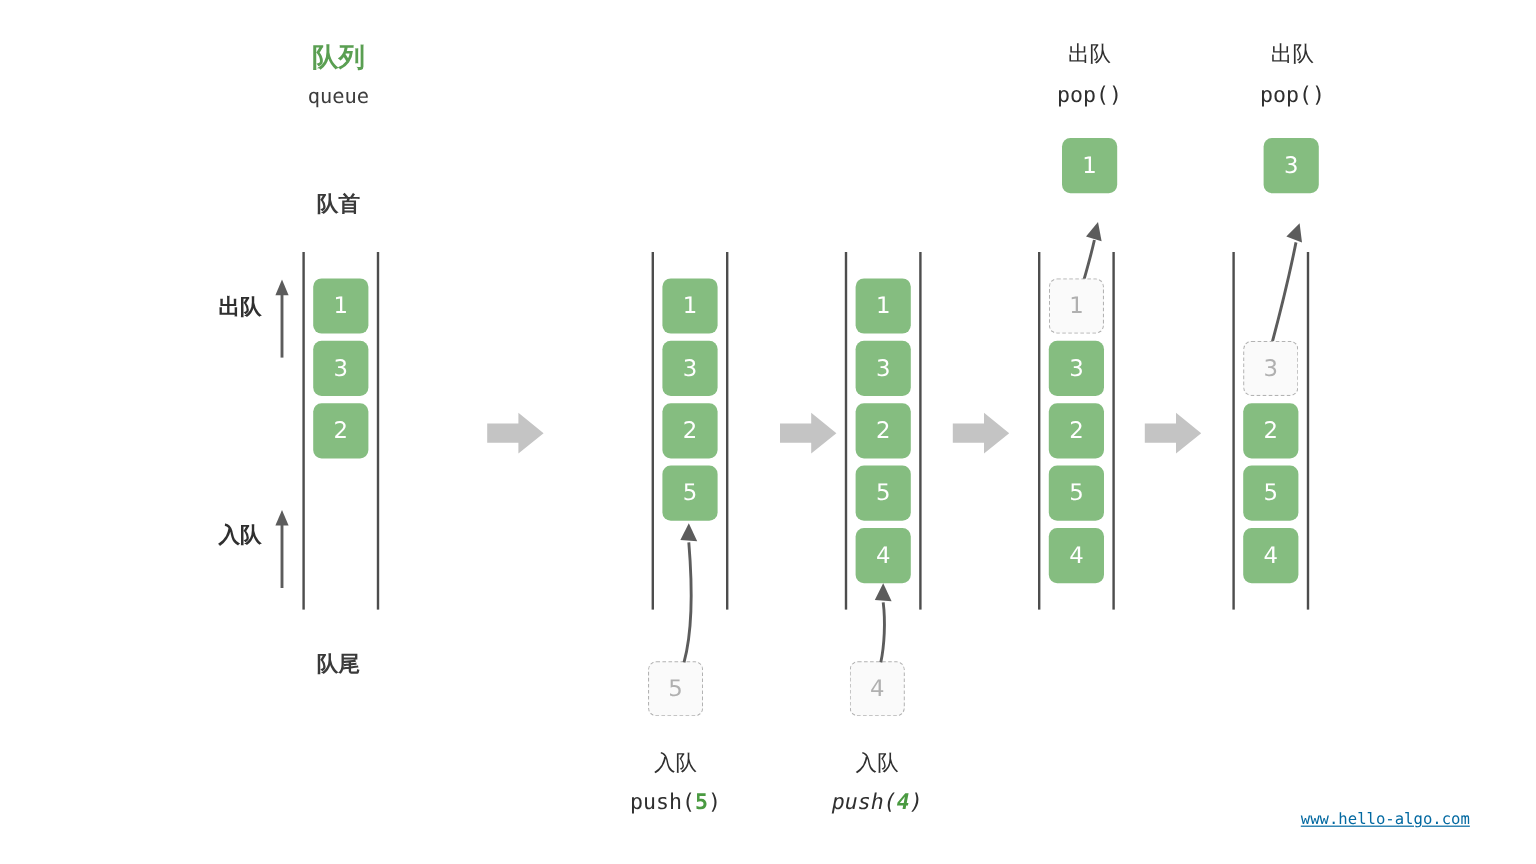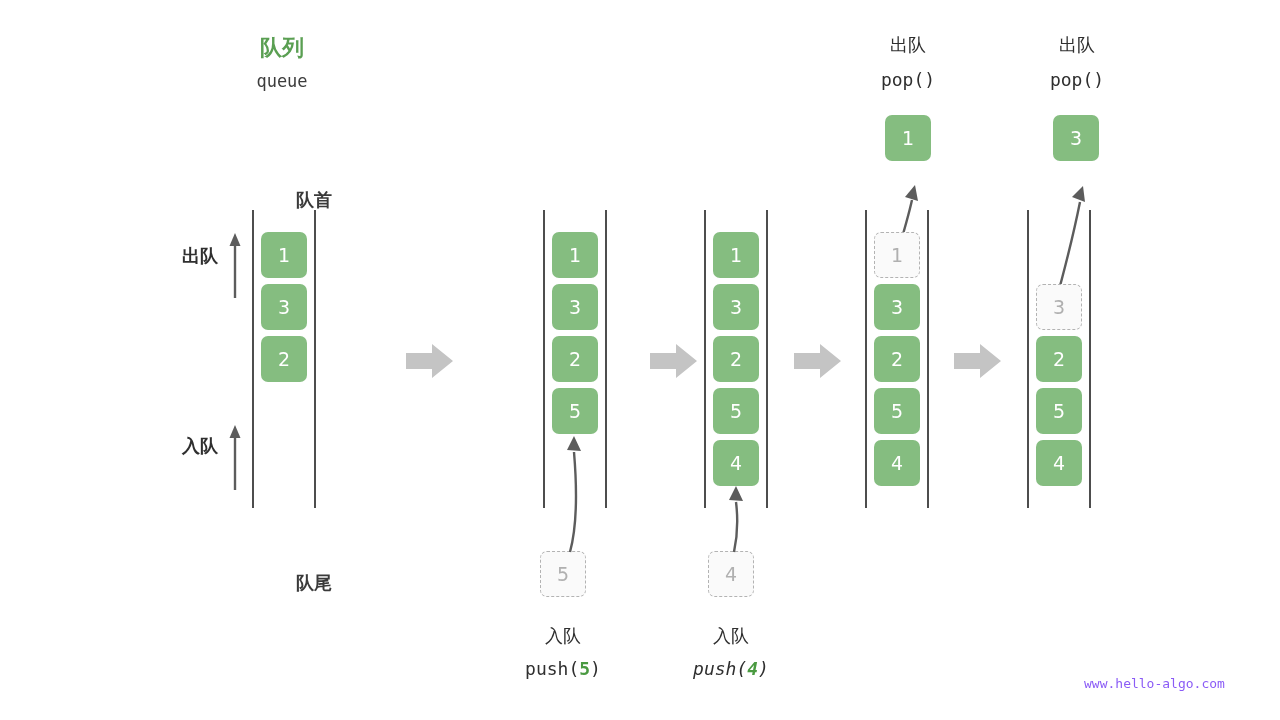--- a/index.html
+++ b/index.html
@@ -51,23 +51,22 @@
     color: #2f2f2f;
     text-align: center;
     white-space: nowrap;
   }
   .op-code .arg { color: #4a9a41; font-weight: bold; }
 
   .end-label {
     font-size: 18px;
     font-weight: bold;
     color: #3a3a3a;
-    text-align: right;
-    white-space: nowrap;
-    margin-top: 30px;
+    text-align: center;
+    white-space: nowrap;
   }
   .side-label {
     font-size: 18px;
     font-weight: bold;
     color: #2f2f2f;
     white-space: nowrap;
     text-align: right;
   }
 
   
@@ -93,22 +92,23 @@
   .cell.ghost {
     background: #fafafa;
     border: 1.6px dashed #b3b3b3;
     color: #b0b0b0;
   }
 
   
   .watermark {
     font-family: "DejaVu Sans Mono", "Liberation Mono", monospace;
     font-size: 13px;
-    color: #8b5cf6;
-    white-space: nowrap;
+    color: #0369a1;
+    white-space: nowrap;
+    text-decoration: underline;
   }
 
   svg { overflow: visible; }
 </style>
 </head>
 <body>
 
 <div id="stage">
 
   <div class="abs title-cn" style="left:196px; top:33px; width:140px;">队列</div>

